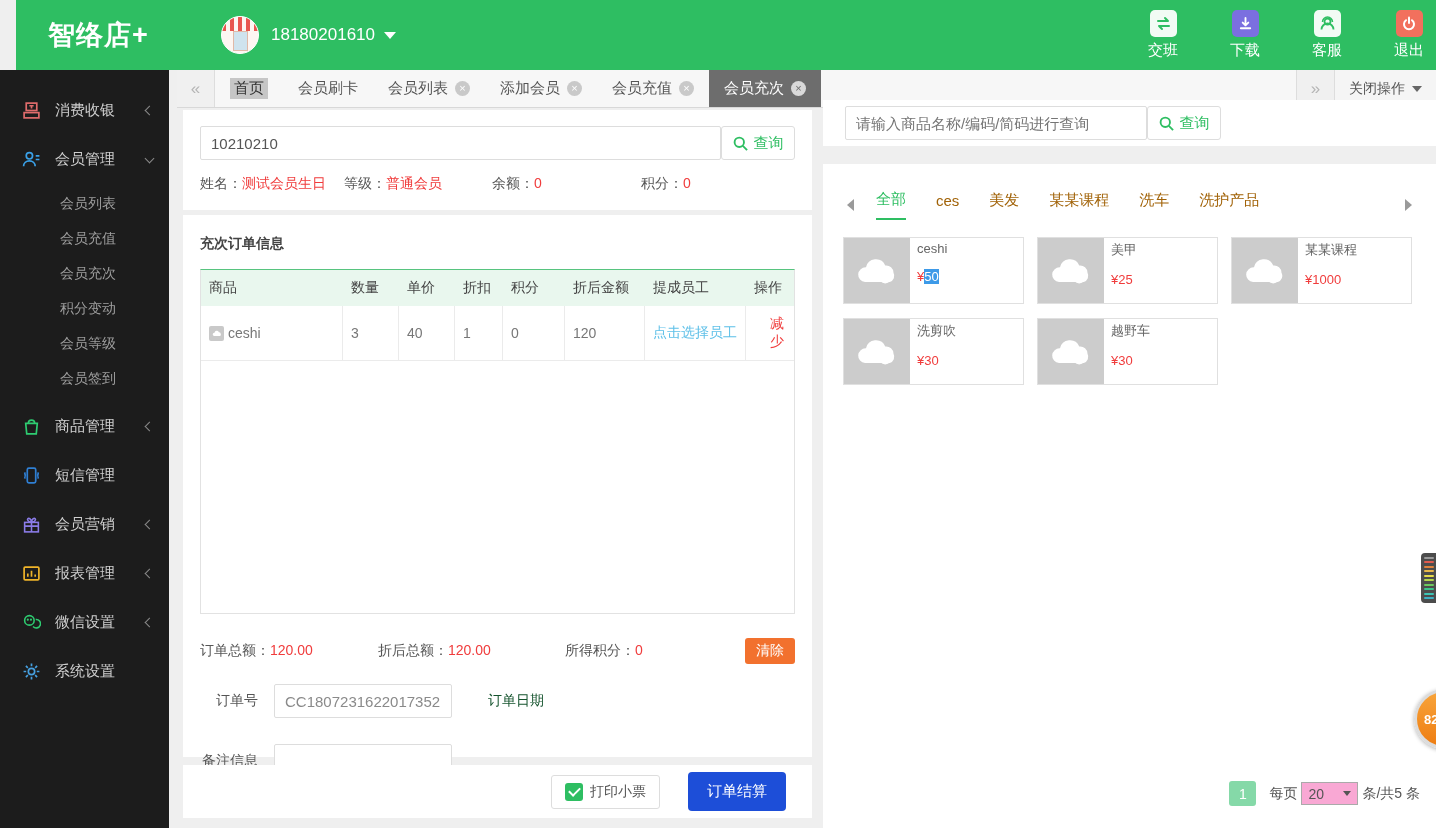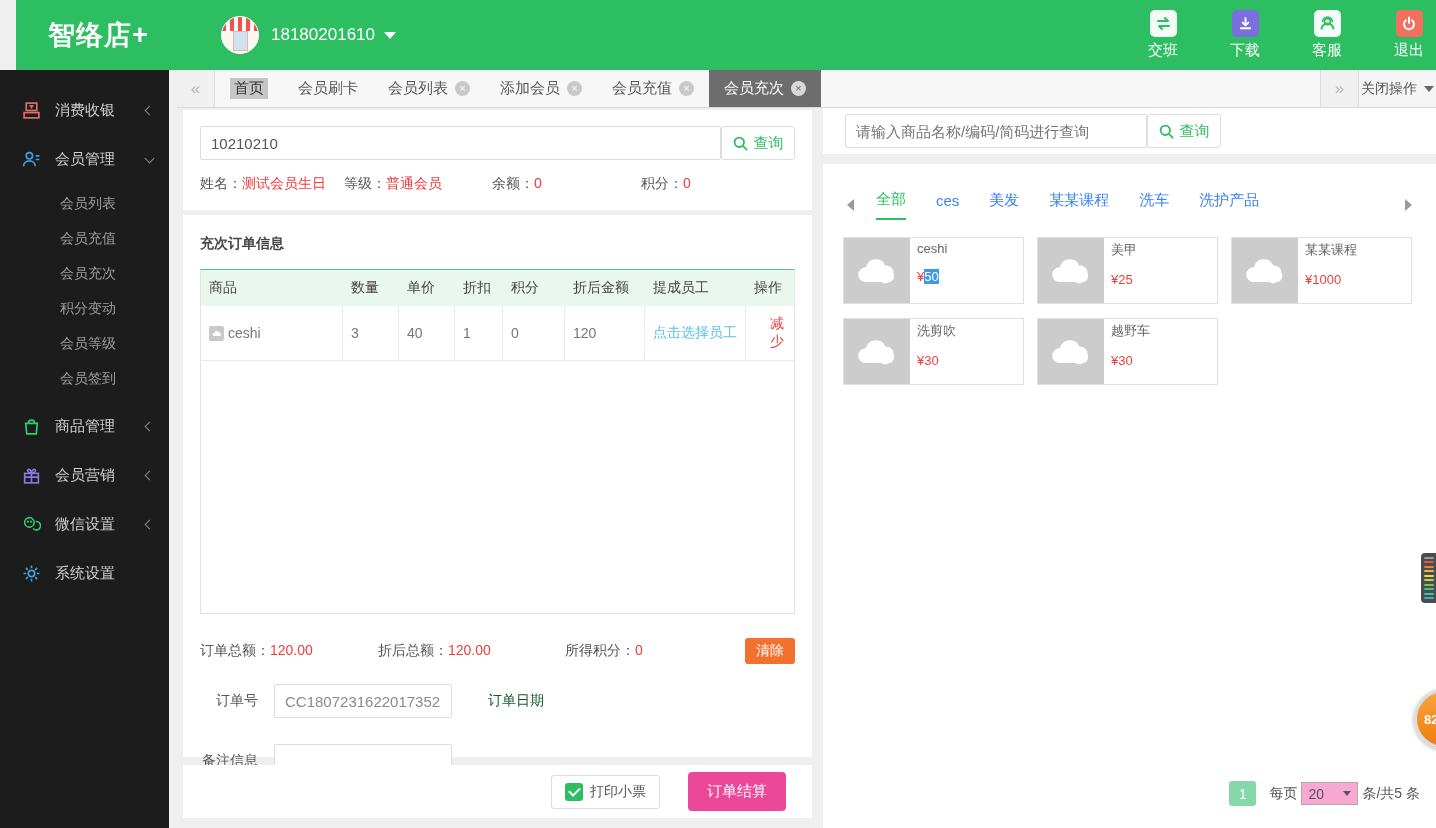--- a/index.html
+++ b/index.html
@@ -39,29 +39,29 @@
   
   .tabbar { position:absolute; left:177px; top:70px; width:1259px; height:38px; background:#f7f7f7; border-bottom:1px solid #d8d8d8; display:flex; align-items:stretch; }
   .tab-scroll { width:38px; display:flex; align-items:center; justify-content:center; background:#f0f0f0; border-right:1px solid #ddd; color:#b5b5b5; font-size:17px; cursor:pointer; }
   .tab-scroll.right { border-left:1px solid #ddd; border-right:none; margin-left:auto; }
   .dbl-left::before { content:"\00AB"; } .dbl-right::before { content:"\00BB"; }
   .tab { display:flex; align-items:center; padding:16px 15px; font-size:15px; color:#555; cursor:pointer; white-space:nowrap; }
   .tab .hl { background:#c6c6c6; color:#333; padding:1px 4px; }
   .tab-close { width:15px; height:15px; border-radius:50%; background:#c9c9c9; color:#fff; font-size:11px; line-height:15px; text-align:center; margin-left:7px; }
   .tab.active { background:#6d6d6d; color:#fff; }
   .tab.active .tab-close { background:#d9d9d9; color:#6d6d6d; }
-  .close-menu { display:flex; align-items:center; padding:0 2px; background:#f5f5f5; border-left:1px solid #ddd; color:#555; font-size:14px; cursor:pointer; }
+  .close-menu { display:flex; align-items:center; padding:0 14px; background:#f5f5f5; border-left:1px solid #ddd; color:#555; font-size:14px; cursor:pointer; }
   .close-menu .tri { width:0; height:0; border-left:5px solid transparent; border-right:5px solid transparent; border-top:6px solid #666; margin-left:7px; }
 
   
   .card { position:absolute; background:#fff; }
   .member-card { left:183px; top:110px; width:629px; height:100px; padding:16px 17px 0; }
   .order-card { left:183px; top:215px; width:629px; height:542px; padding:12px 17px; }
   .footer-bar { left:183px; top:765px; width:629px; height:53px; display:flex; align-items:center; justify-content:flex-end; gap:28px; padding-right:26px; }
-  .rsearch-card { left:823px; top:108px; width:613px; height:46px; padding:6px 22px; display:flex; align-items:center; }
+  .rsearch-card { left:823px; top:100px; width:613px; height:46px; padding:6px 22px; display:flex; align-items:center; }
   .products-card { left:823px; top:164px; width:613px; height:664px; padding:14px 20px; }
 
   .search-row { display:flex; align-items:center; }
   .txt-input { height:34px; border:1px solid #ddd; border-radius:2px; padding:0 10px; font-size:15px; color:#555; font-family:inherit; }
   .member-search { flex:1; }
   .btn-query { height:34px; width:74px; background:#fff; border:1px solid #ddd; border-radius:3px; display:flex; align-items:center; justify-content:center; gap:6px; color:#2ebe62; font-size:15px; cursor:pointer; }
   .member-info { display:flex; margin-top:15px; font-size:14px; }
   .member-info .pair { display:flex; }
   .member-info .pair:nth-child(1){ width:144px; } .member-info .pair:nth-child(2){ width:148px; } .member-info .pair:nth-child(3){ width:149px; }
   .red { color:#f03c3c; }
@@ -85,29 +85,29 @@
   .form-row { display:flex; align-items:center; margin-top:20px; }
   .form-row .flab { width:58px; text-align:right; margin-right:16px; color:#555; }
   .orderno-input { width:178px; color:#8a8a8a; }
   .date-lab { margin-left:36px; margin-right:14px; color:#14532d; }
   .date-box { width:180px; height:34px; border:1px solid #ddd; border-radius:2px; display:flex; align-items:center; padding:0 6px 0 10px; color:#555; font-size:14px; gap:6px; cursor:pointer; }
   .remark-input { width:178px; }
 
   .print-box { border:1px solid #ddd; border-radius:3px; padding:7px 13px; display:flex; align-items:center; gap:7px; cursor:pointer; }
   .checkbox { width:18px; height:18px; background:#2ebe62; border-radius:3px; position:relative; }
   .checkbox::after { content:""; position:absolute; left:4px; top:4px; width:9px; height:5px; border-left:2px solid #fff; border-bottom:2px solid #fff; transform:rotate(-45deg); }
-  .btn-settle { background:#ec4899; color:#fff; border:none; border-radius:4px; padding:10px 19px; font-size:15px; cursor:pointer; font-family:inherit; }
+  .btn-settle { background:#1d4ed8; color:#fff; border:none; border-radius:4px; padding:10px 19px; font-size:15px; cursor:pointer; font-family:inherit; }
 
   
   .goods-search { width:302px; }
   .cat-row { display:flex; align-items:center; margin-top:12px; padding:0 4px; }
   .cat-arrow { width:0; height:0; cursor:pointer; }
   .cat-arrow.left { border-top:6px solid transparent; border-bottom:6px solid transparent; border-right:7px solid #9a9a9a; margin-right:22px; }
   .cat-arrow.right { border-top:6px solid transparent; border-bottom:6px solid transparent; border-left:7px solid #9a9a9a; margin-left:auto; }
-  .cat-tab { font-size:15px; color:#3b82f6; margin-right:30px; padding-bottom:9px; cursor:pointer; white-space:nowrap; }
+  .cat-tab { font-size:15px; color:#a16207; margin-right:30px; padding-bottom:9px; cursor:pointer; white-space:nowrap; }
   .cat-tab.active { color:#2ebe62; border-bottom:2px solid #2ebe62; }
   .goods-grid { display:flex; flex-wrap:wrap; gap:14px 13px; margin-top:17px; }
   .gcard { width:181px; height:67px; border:1px solid #e0e0e0; display:flex; cursor:pointer; background:#fff; }
   .gimg { width:66px; height:65px; background:#ccc; flex:0 0 auto; display:flex; align-items:center; justify-content:center; }
   .ginfo { padding:3px 7px; display:flex; flex-direction:column; }
   .gname { font-size:13px; color:#666; }
   .gprice { margin-top:13px; font-size:13px; color:#f03c3c; }
   .gprice .selhl { background:#3d9ae8; color:#fff; }
   .pagination { position:absolute; right:16px; bottom:22px; display:flex; align-items:center; gap:13px; font-size:14px; color:#555; }
   .page-num { width:27px; height:25px; background:#85d9a8; color:#fff; border-radius:3px; display:flex; align-items:center; justify-content:center; cursor:pointer; }
@@ -203,26 +203,41 @@
   </div>
   <div class="side-item">
     <svg class="sicon ic-green" viewBox="0 0 18 18" stroke="currentColor" stroke-width="1.6" fill="none">
         <path d="M3.5 6h11l-1 10h-9z"></path>
         <path d="M6 6a3 3 0 0 1 6 0"></path>
       </svg>
     <span>商品管理</span>
     <i class="chev chev-left"></i>
   </div>
   <div class="side-item">
+    <svg class="sicon ic-dblue" viewBox="0 0 18 18" stroke="currentColor" stroke-width="1.6" fill="none">
+        <rect x="5" y="2" width="8" height="14" rx="1.5"></rect>
+        <path d="M2.5 6a8 8 0 0 1 0 6M15.5 6a8 8 0 0 0 0 6"></path>
+      </svg>
+    <span>短信管理</span>
+  </div>
+  <div class="side-item">
     <svg class="sicon ic-purple" viewBox="0 0 18 18" stroke="currentColor" stroke-width="1.5" fill="none">
         <rect x="2.5" y="7" width="13" height="9"></rect>
         <path d="M9 7v9M2.5 10.5h13"></path>
         <path d="M9 7C9 4 6.5 2.5 5.5 3.6S6.5 7 9 7zM9 7c0-3 2.5-4.5 3.5-3.4S11.5 7 9 7z"></path>
       </svg>
     <span>会员营销</span>
+    <i class="chev chev-left"></i>
+  </div>
+  <div class="side-item">
+    <svg class="sicon ic-yellow" viewBox="0 0 18 18" stroke="currentColor" stroke-width="1.6" fill="none">
+        <rect x="2" y="3" width="14" height="12" rx="1"></rect>
+        <path d="M5.5 12V9M9 12V6.5M12.5 12v-2"></path>
+      </svg>
+    <span>报表管理</span>
     <i class="chev chev-left"></i>
   </div>
   <div class="side-item">
     <svg class="sicon ic-green" viewBox="0 0 18 18" stroke="currentColor" stroke-width="1.5" fill="none">
         <circle cx="7" cy="7" r="4.5"></circle>
         <path d="M10.5 12.8A4 4 0 1 0 13 6.2"></path>
         <path d="M5.5 6.3h.01M8.5 6.3h.01" stroke-width="2" stroke-linecap="round"></path>
       </svg>
     <span>微信设置</span>
     <i class="chev chev-left"></i>

